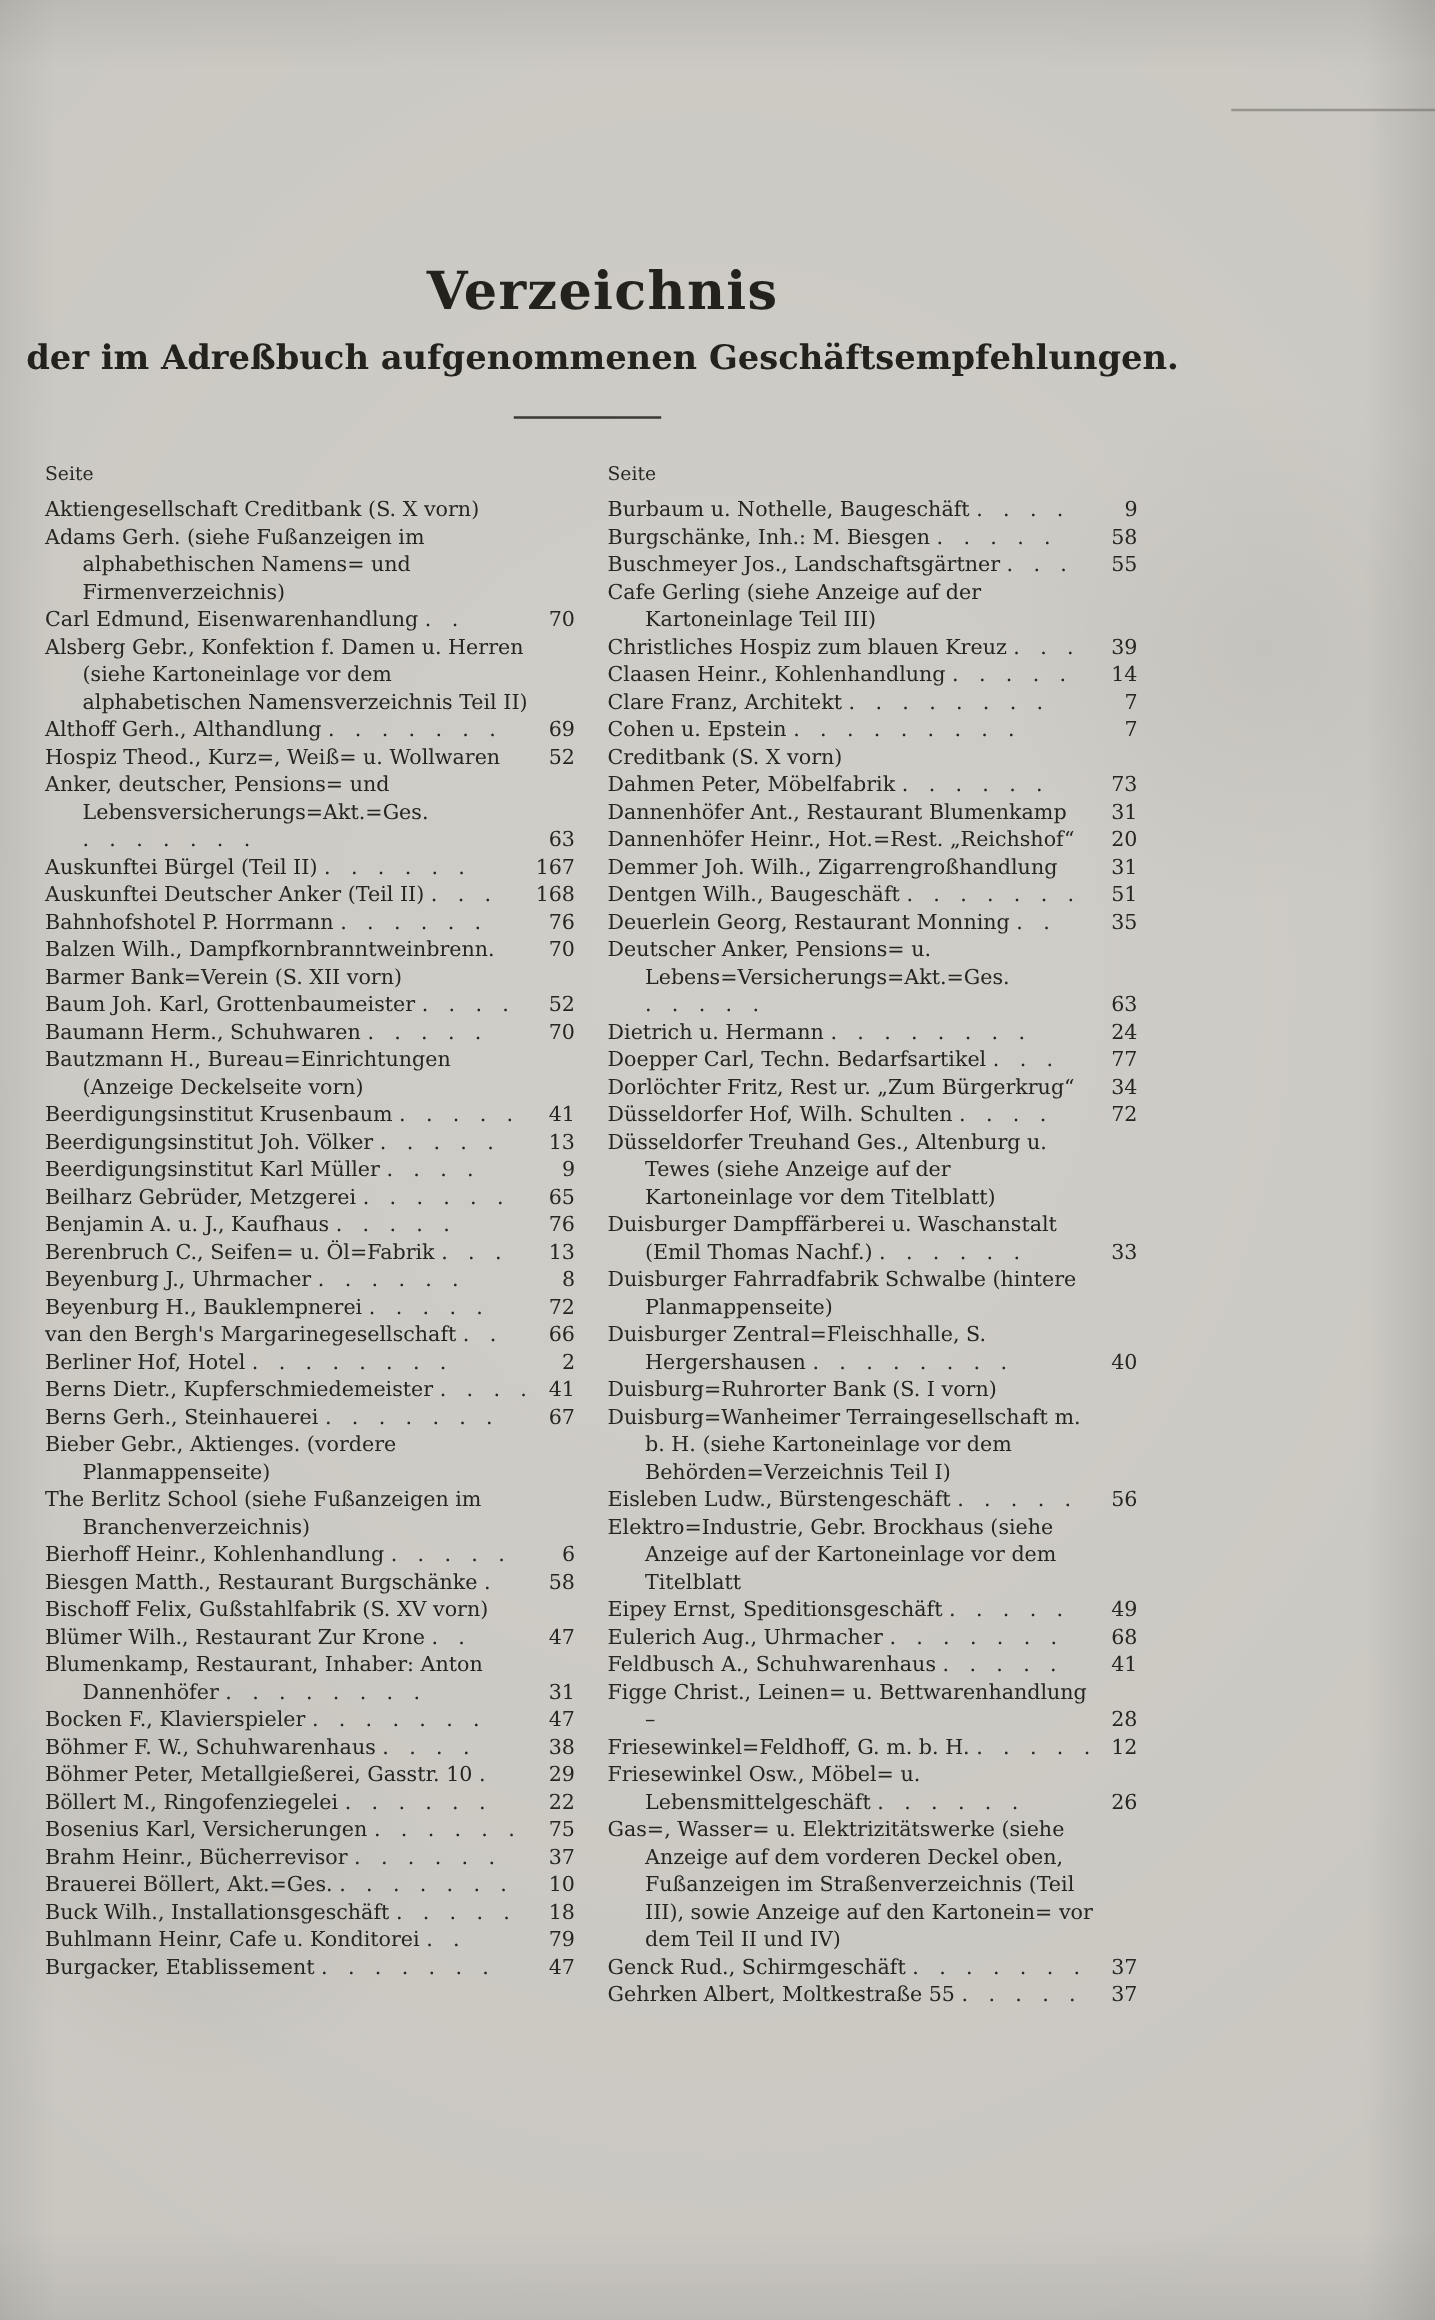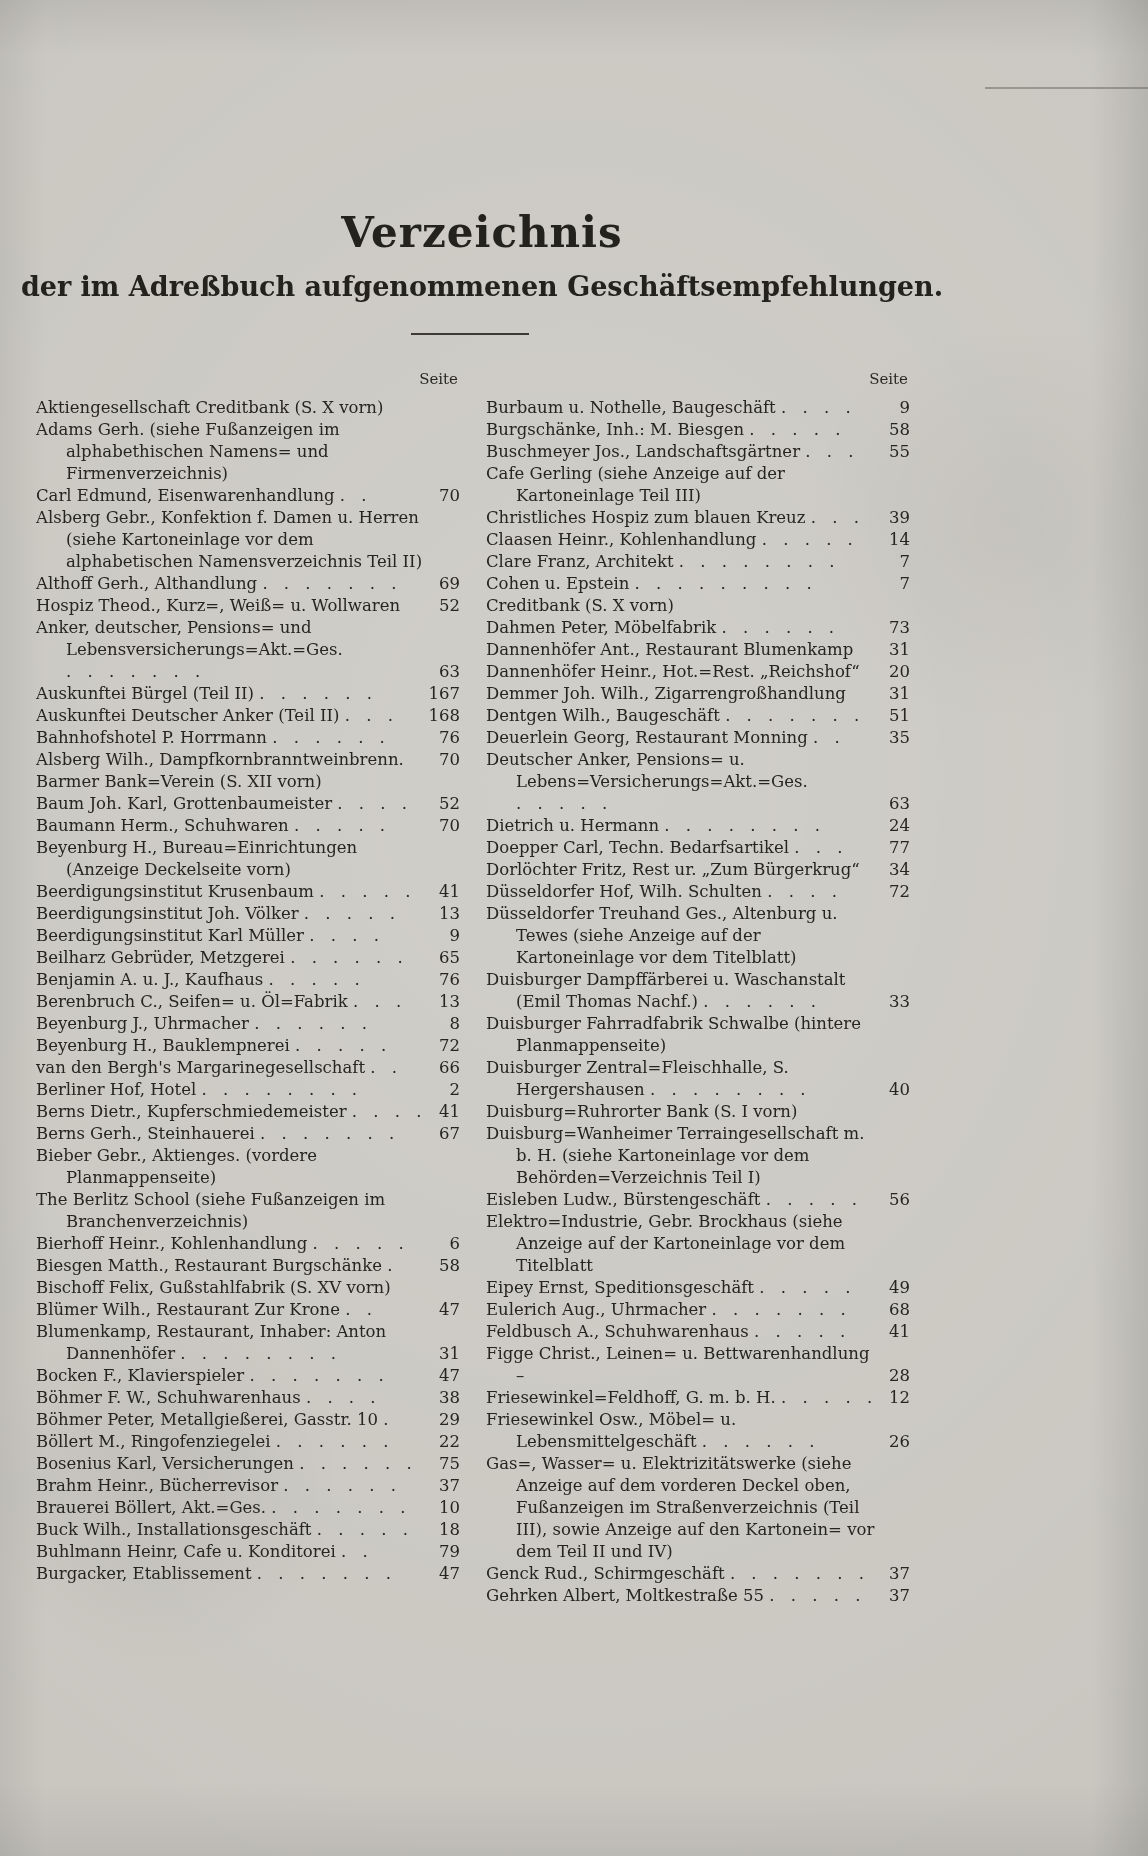--- a/index.html
+++ b/index.html
@@ -50,21 +50,20 @@
     position: absolute; top: 333px; left: 411px; width: 118px; height: 0;
     border-top: 2px solid #3c3a32;
   }
   .col {
     position: absolute; top: 370px; width: 424px;
     font-size: 16.5px; line-height: 22px;
   }
   .col-left  { left: 36px; }
   .col-right { left: 486px; }
   .seite {
-    text-align: right;
     font-size: 15px; line-height: 18px;
     margin-bottom: 9px; padding-right: 2px;
     color: #2b2923;
   }
   .entry {
     position: relative;
     padding-left: 30px; padding-right: 30px;
     text-indent: -30px;
   }
   .entry .dots {
@@ -95,25 +94,25 @@
           <div class="entry"><span class="etext">Aktiengesellschaft Creditbank (S. X vorn)</span></div>
           <div class="entry"><span class="etext">Adams Gerh. (siehe Fußanzeigen im alphabethischen Namens= und Firmenverzeichnis)</span></div>
           <div class="entry"><span class="etext">Carl Edmund, Eisenwarenhandlung</span> <span class="dots">. .</span><span class="pnum">70</span></div>
           <div class="entry"><span class="etext">Alsberg Gebr., Konfektion f. Damen u. Herren (siehe Kartoneinlage vor dem alphabetischen Namensverzeichnis Teil II)</span></div>
           <div class="entry"><span class="etext">Althoff Gerh., Althandlung</span> <span class="dots">. . . . . . .</span><span class="pnum">69</span></div>
           <div class="entry"><span class="etext">Hospiz Theod., Kurz=, Weiß= u. Wollwaren</span><span class="pnum">52</span></div>
           <div class="entry"><span class="etext">Anker, deutscher, Pensions= und Lebensversicherungs=Akt.=Ges.</span> <span class="dots">. . . . . . .</span><span class="pnum">63</span></div>
           <div class="entry"><span class="etext">Auskunftei Bürgel (Teil II)</span> <span class="dots">. . . . . .</span><span class="pnum">167</span></div>
           <div class="entry"><span class="etext">Auskunftei Deutscher Anker (Teil II)</span> <span class="dots">. . .</span><span class="pnum">168</span></div>
           <div class="entry"><span class="etext">Bahnhofshotel P. Horrmann</span> <span class="dots">. . . . . .</span><span class="pnum">76</span></div>
-          <div class="entry"><span class="etext">Alsberg Wilh., Dampfkornbranntweinbrenn.</span><span class="pnum">70</span></div>
+          <div class="entry"><span class="etext">Balzen Wilh., Dampfkornbranntweinbrenn.</span><span class="pnum">70</span></div>
           <div class="entry"><span class="etext">Barmer Bank=Verein (S. XII vorn)</span></div>
           <div class="entry"><span class="etext">Baum Joh. Karl, Grottenbaumeister</span> <span class="dots">. . . .</span><span class="pnum">52</span></div>
           <div class="entry"><span class="etext">Baumann Herm., Schuhwaren</span> <span class="dots">. . . . .</span><span class="pnum">70</span></div>
-          <div class="entry"><span class="etext">Beyenburg H., Bureau=Einrichtungen (Anzeige Deckelseite vorn)</span></div>
+          <div class="entry"><span class="etext">Bautzmann H., Bureau=Einrichtungen (Anzeige Deckelseite vorn)</span></div>
           <div class="entry"><span class="etext">Beerdigungsinstitut Krusenbaum</span> <span class="dots">. . . . .</span><span class="pnum">41</span></div>
           <div class="entry"><span class="etext">Beerdigungsinstitut Joh. Völker</span> <span class="dots">. . . . .</span><span class="pnum">13</span></div>
           <div class="entry"><span class="etext">Beerdigungsinstitut Karl Müller</span> <span class="dots">. . . .</span><span class="pnum">9</span></div>
           <div class="entry"><span class="etext">Beilharz Gebrüder, Metzgerei</span> <span class="dots">. . . . . .</span><span class="pnum">65</span></div>
           <div class="entry"><span class="etext">Benjamin A. u. J., Kaufhaus</span> <span class="dots">. . . . .</span><span class="pnum">76</span></div>
           <div class="entry"><span class="etext">Berenbruch C., Seifen= u. Öl=Fabrik</span> <span class="dots">. . .</span><span class="pnum">13</span></div>
           <div class="entry"><span class="etext">Beyenburg J., Uhrmacher</span> <span class="dots">. . . . . .</span><span class="pnum">8</span></div>
           <div class="entry"><span class="etext">Beyenburg H., Bauklempnerei</span> <span class="dots">. . . . .</span><span class="pnum">72</span></div>
           <div class="entry"><span class="etext">van den Bergh's Margarinegesellschaft</span> <span class="dots">. .</span><span class="pnum">66</span></div>
           <div class="entry"><span class="etext">Berliner Hof, Hotel</span> <span class="dots">. . . . . . . .</span><span class="pnum">2</span></div>

